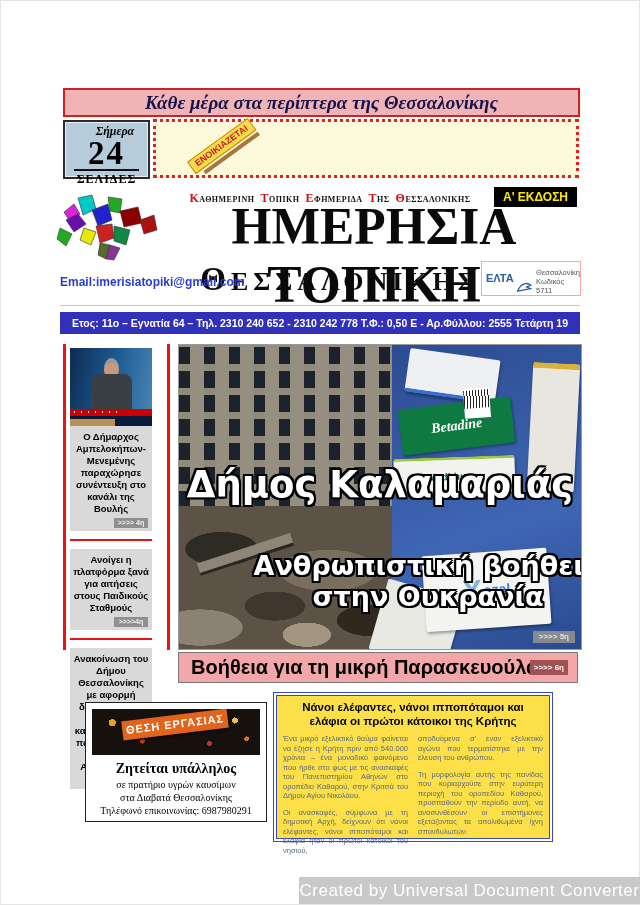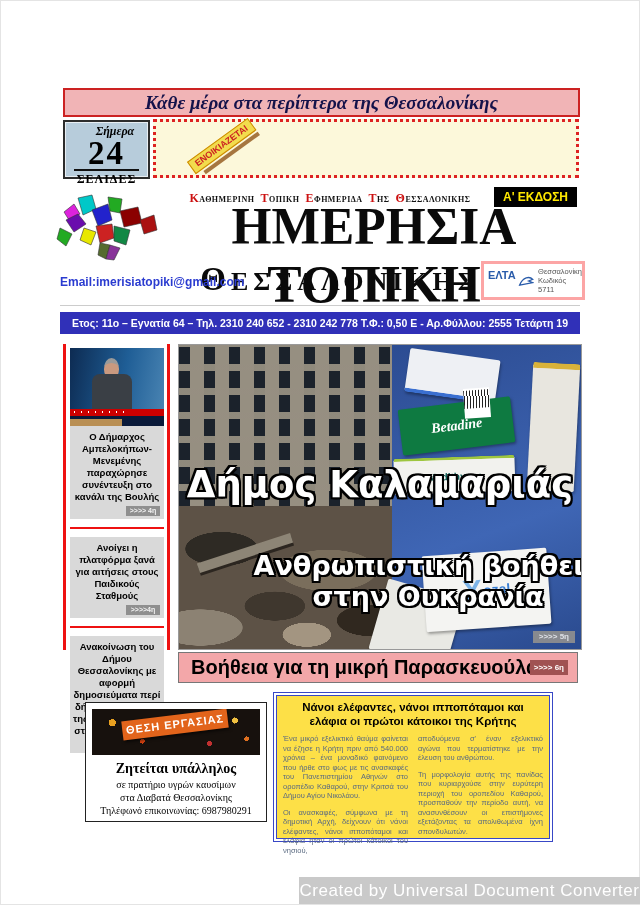--- a/index.html
+++ b/index.html
@@ -39,35 +39,35 @@
     letter-spacing:.5px;margin:0 3px;}
   .tag-word::first-letter{color:#cc1111;font-size:12px;}
   .edition-badge{left:494px;top:187px;background:#000;color:#ffe800;
     font:bold 12px/16px "Liberation Sans",sans-serif;padding:2px 9px;}
   .main-title{left:168px;top:197px;width:412px;text-align:center;color:#0a0a0a;
     font:bold 53px/58px "Liberation Serif",serif;transform:scaleX(.97);}
   .subtitle{left:170px;top:262px;width:340px;text-align:center;color:#0a0a0a;
     font:bold 26px/34px "Liberation Serif",serif;letter-spacing:5px;}
   .subtitle::first-letter{font-size:33px;}
   .email{left:60px;top:275px;font:bold 12px "Liberation Sans",sans-serif;color:#2a3bd0;}
-  .elta-box{left:481px;top:261px;width:98px;height:33px;border:3px solid #fca5a5;background:#fff;
-    display:flex;align-items:center;}
+  .elta-box{left:481px;top:261px;width:98px;height:33px;border:1px solid #fca5a5;background:#fff;
+    display:flex;align-items:flex-end;}
   .elta-logo{color:#2a5caa;font:bold 11px/11px "Liberation Sans",sans-serif;
     margin:0 2px 0 4px;text-align:center;}
   .elta-sub{display:block;font-size:4px;color:#2a5caa;}
   .elta-text{font-size:7.5px;line-height:9px;color:#555;margin-left:4px;}
   .hr1{left:60px;top:305px;width:520px;height:1px;background:#ccc;}
 
   
   .info-bar{left:60px;top:312px;width:520px;height:22px;background:#3030b8;color:#fff;
     font:bold 10.5px/22px "Liberation Sans",sans-serif;text-align:center;}
 
   
   .redline{width:3px;height:306px;background:#e11;top:344px;}
-  .sidebar{left:70px;top:348px;width:94px;}
+  .sidebar{left:70px;top:348px;width:82px;}
   .tv-photo{position:relative;height:78px;overflow:hidden;
     background:linear-gradient(100deg,#0d2b52 0%,#1f5e96 55%,#4c86b4 100%);}
   .tv-head{position:absolute;left:34px;top:10px;width:15px;height:16px;border-radius:50% 50% 45% 45%;
     background:#c9997f;border-top:5px solid #9a9a9a;}
   .tv-body{position:absolute;left:22px;top:26px;width:40px;height:36px;border-radius:8px 8px 0 0;
     background:#3a3f45;}
   .tv-chyron{position:absolute;left:0;right:0;bottom:10px;height:7px;background:#c00;
     background-image:repeating-linear-gradient(90deg,#fff 0 1px,transparent 1px 7px);
     background-size:60% 2px;background-position:4px 2px;background-repeat:no-repeat;}
   .tv-band{position:absolute;left:0;right:0;bottom:0;height:10px;background:#0a1a3a;}

